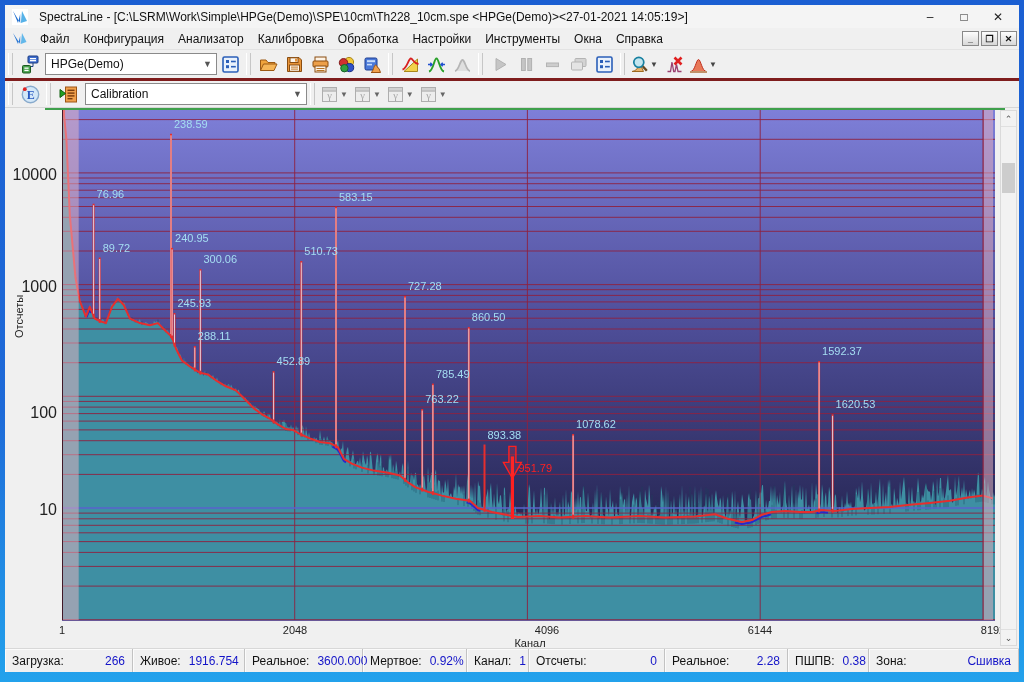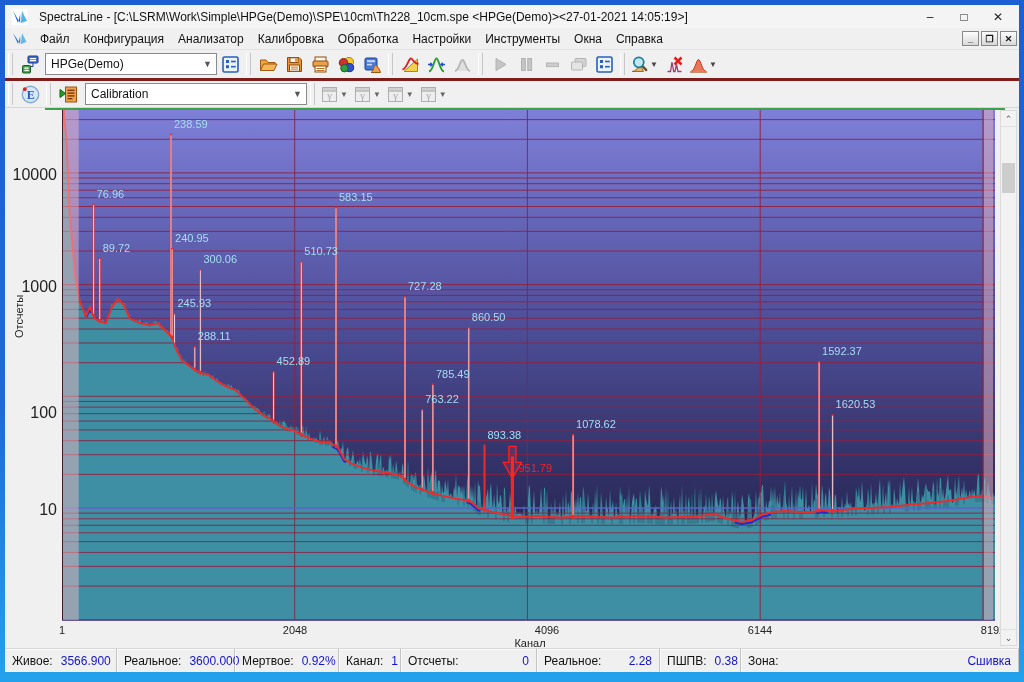--- a/index.html
+++ b/index.html
@@ -392,23 +392,27 @@
         </div>
       <div class="xaxis-title" id="xaxis-title" style="left:525px;">Канал</div>
       <div class="vscroll">
         <div class="vs-arrow" style="border-bottom:1px solid #e0e0e0;">⌃</div>
         <div class="vs-thumb"></div>
         <div class="vs-arrow" style="position:absolute;bottom:0;left:0;right:0;border-top:1px solid #e0e0e0;">⌄</div>
       </div>
     </div>
 
     <div class="statusbar" id="statusbar">
+        <div class="sb-seg" style="width: 128px;">
+          <span class="sb-label">Загрузка:</span>
+          <span class="sb-value">266</span>
+        </div>
         <div class="sb-seg" style="width: 112px;">
           <span class="sb-label">Живое:</span>
-          <span class="sb-value">3566.900</span>
+          <span class="sb-value">1916.754</span>
         </div>
         <div class="sb-seg" style="width: 118px;">
           <span class="sb-label">Реальное:</span>
           <span class="sb-value">3600.000</span>
         </div>
         <div class="sb-seg" style="width: 104px;">
           <span class="sb-label">Мертвое:</span>
           <span class="sb-value">0.92%</span>
         </div>
         <div class="sb-seg" style="width: 62px;">

